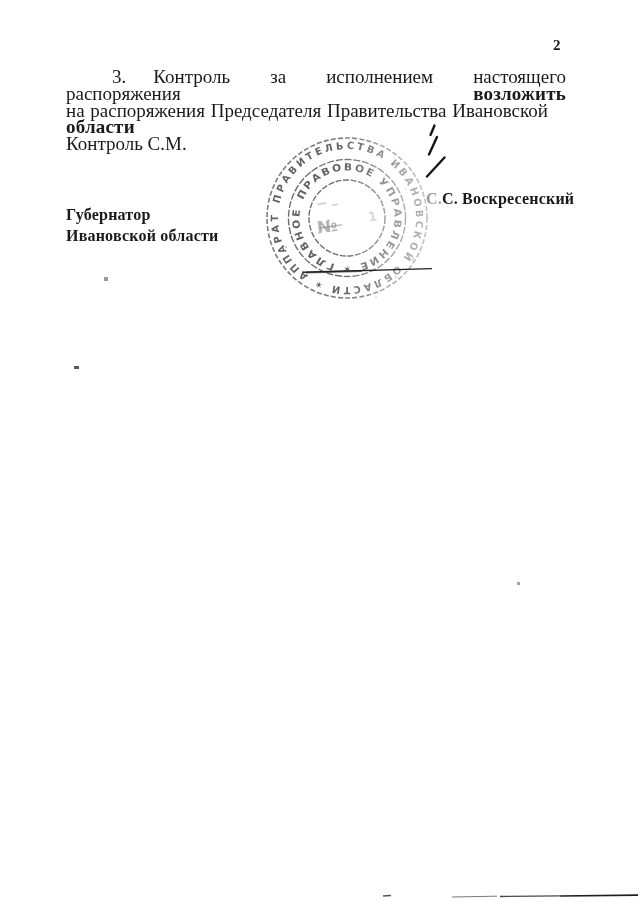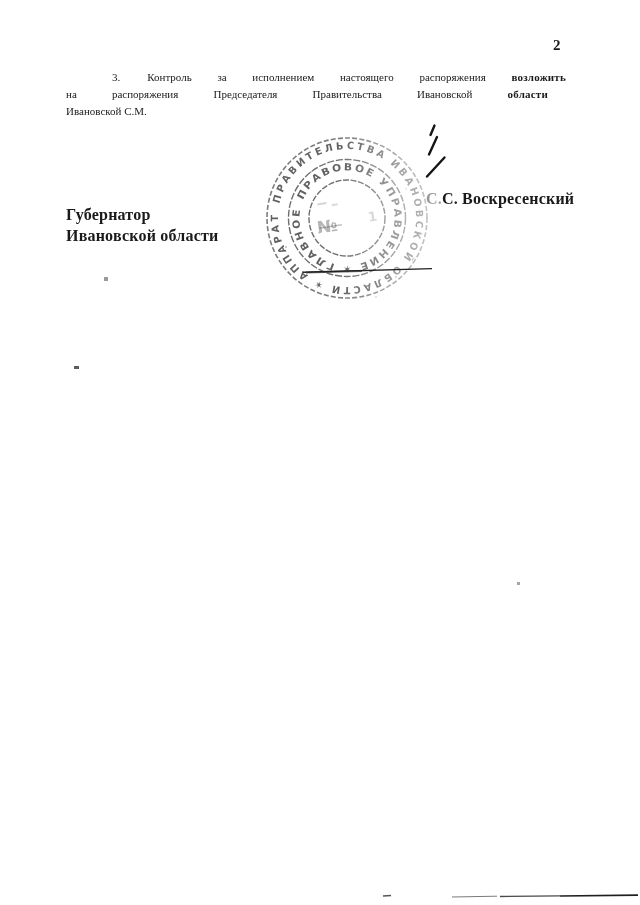--- a/index.html
+++ b/index.html
@@ -12,21 +12,21 @@
     font-family:"Liberation Serif","DejaVu Serif",serif;
     color:#1a1a1a;
   }
   .page-number{
     position:absolute;top:37px;left:553px;
     font-size:15px;font-weight:bold;
   }
   
   .para{
     position:absolute;left:66px;top:69px;width:500px;
-    font-size:11px;line-height:16.8px;
+    font-size:19px;line-height:16.8px;
   }
   .para .jline{
     text-align:justify;
     text-align-last:justify;
   }
   .para .line2{width:482px;}
   .item-num{display:inline-block;margin-right:27px;padding-left:46px;}
   .b{font-weight:bold;letter-spacing:.2px;}
   
   .gov-title{
@@ -62,21 +62,21 @@
 </head>
 <body>
 
 <div class="page">
 
   <div class="page-number">2</div>
 
   <div class="para">
     <div class="jline"><span class="item-num">3.</span><span>Контроль за исполнением настоящего распоряжения</span> <span class="b">возложить</span></div>
     <div class="jline line2"><span>на распоряжения Председателя Правительства Ивановской</span> <span class="b">области</span></div>
-    <div>Ивановской С.М.</div>
+    <div>Контроль С.М.</div>
   </div>
 
   <div class="gov-title">
     <div>Губернатор</div>
     <div>Ивановской области</div>
   </div>
 
   <div class="sig-name">С.С. Воскресенский</div>
 
   <svg class="stamp-svg" viewBox="0 0 186 186" xmlns="http://www.w3.org/2000/svg">

